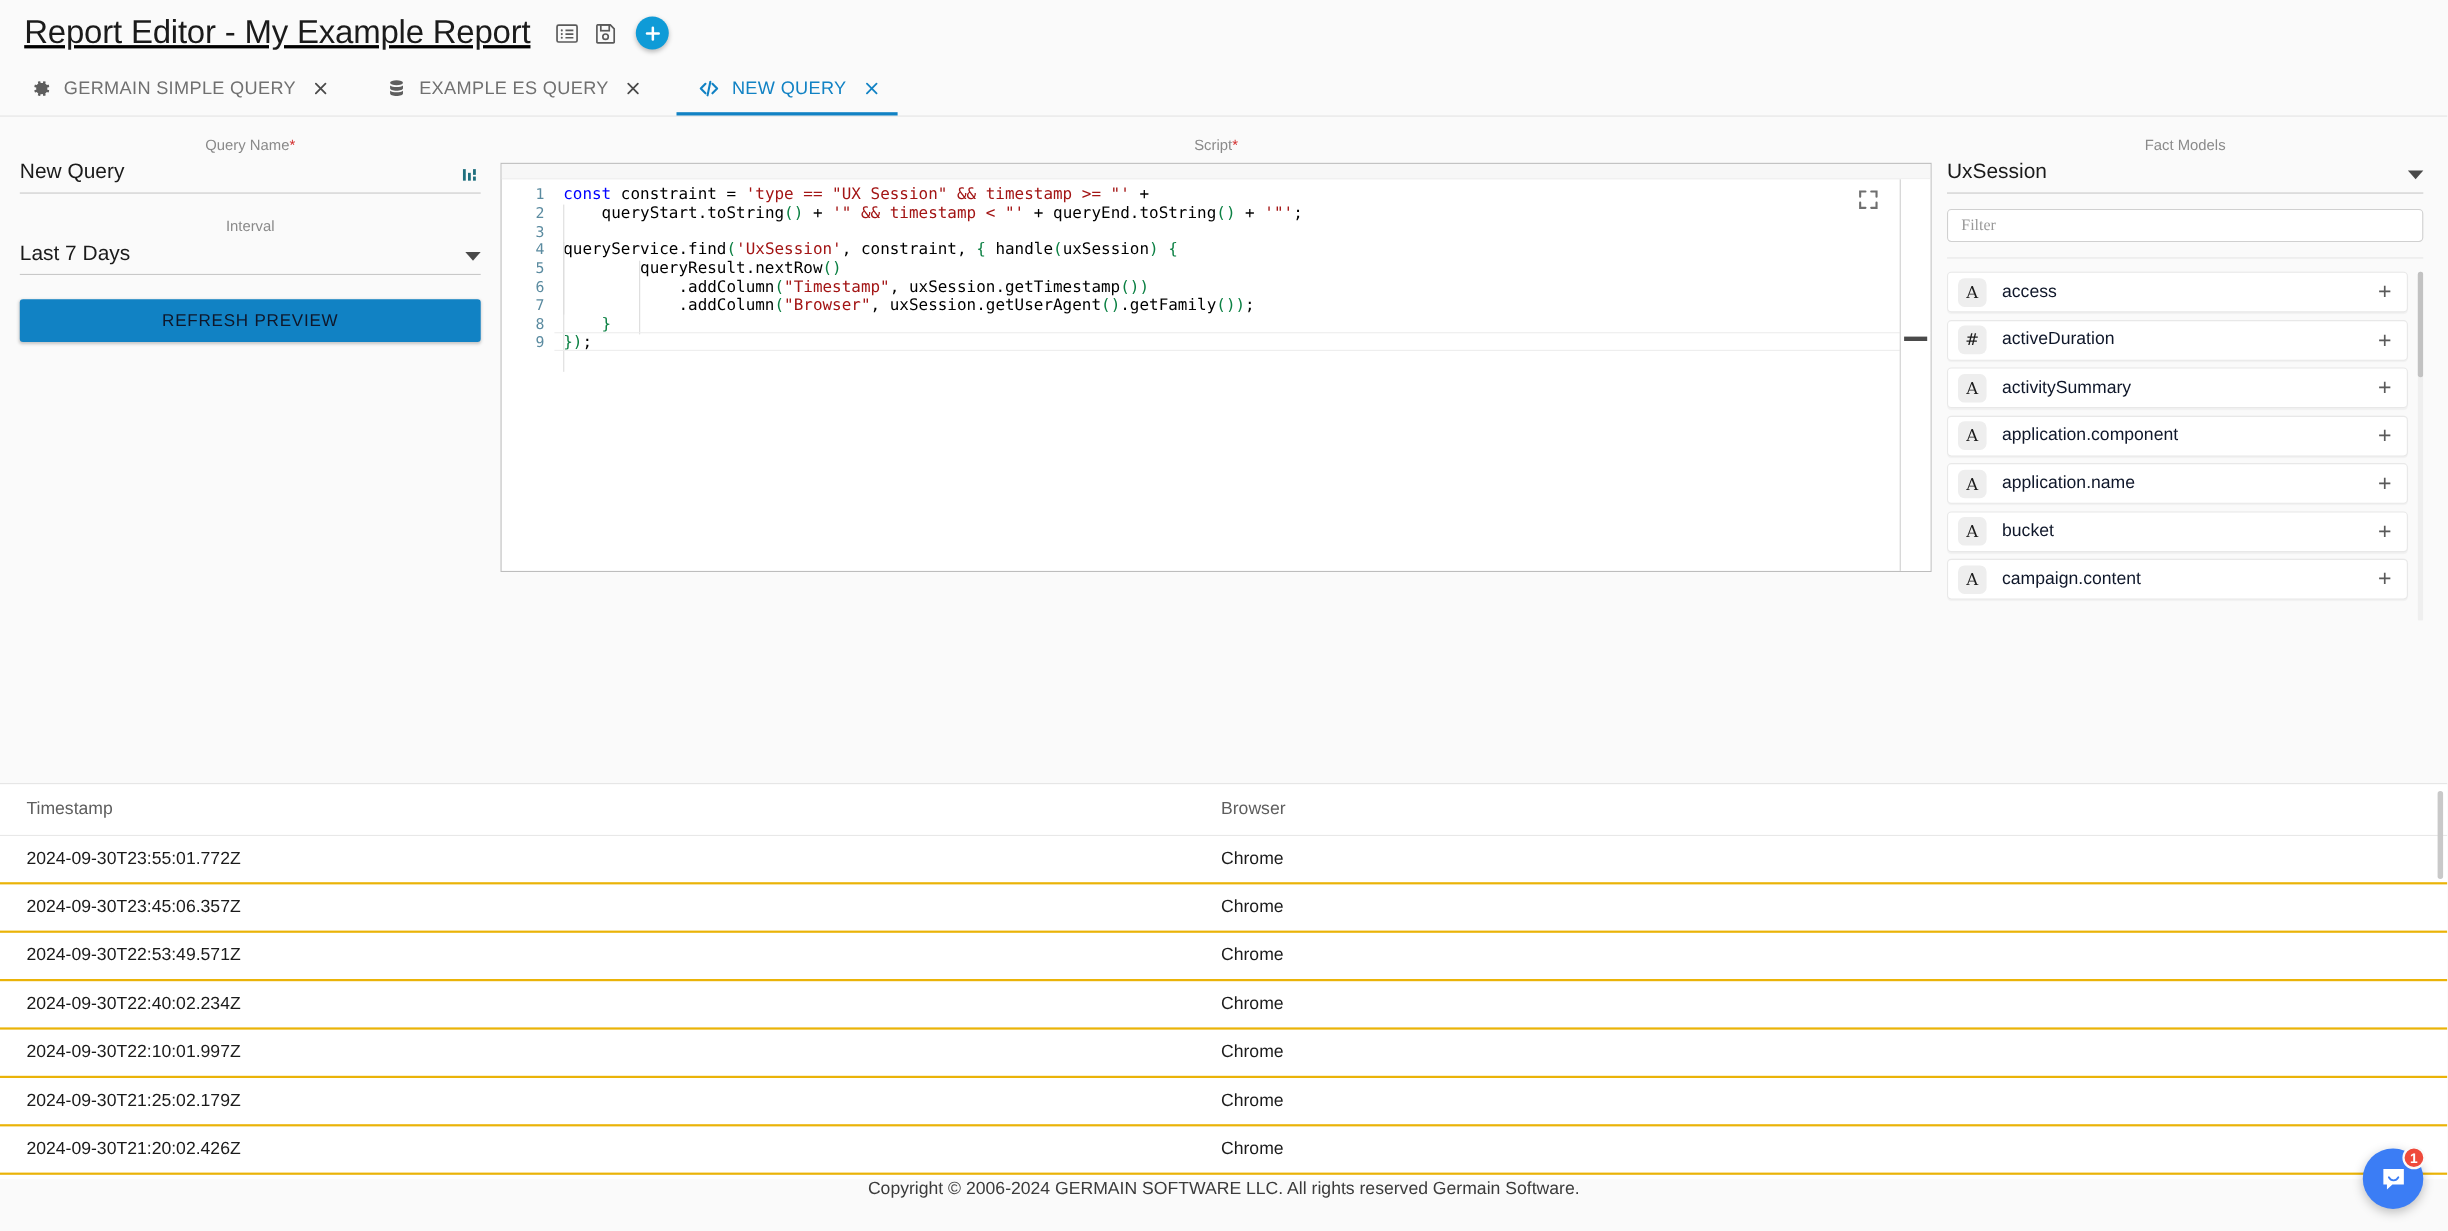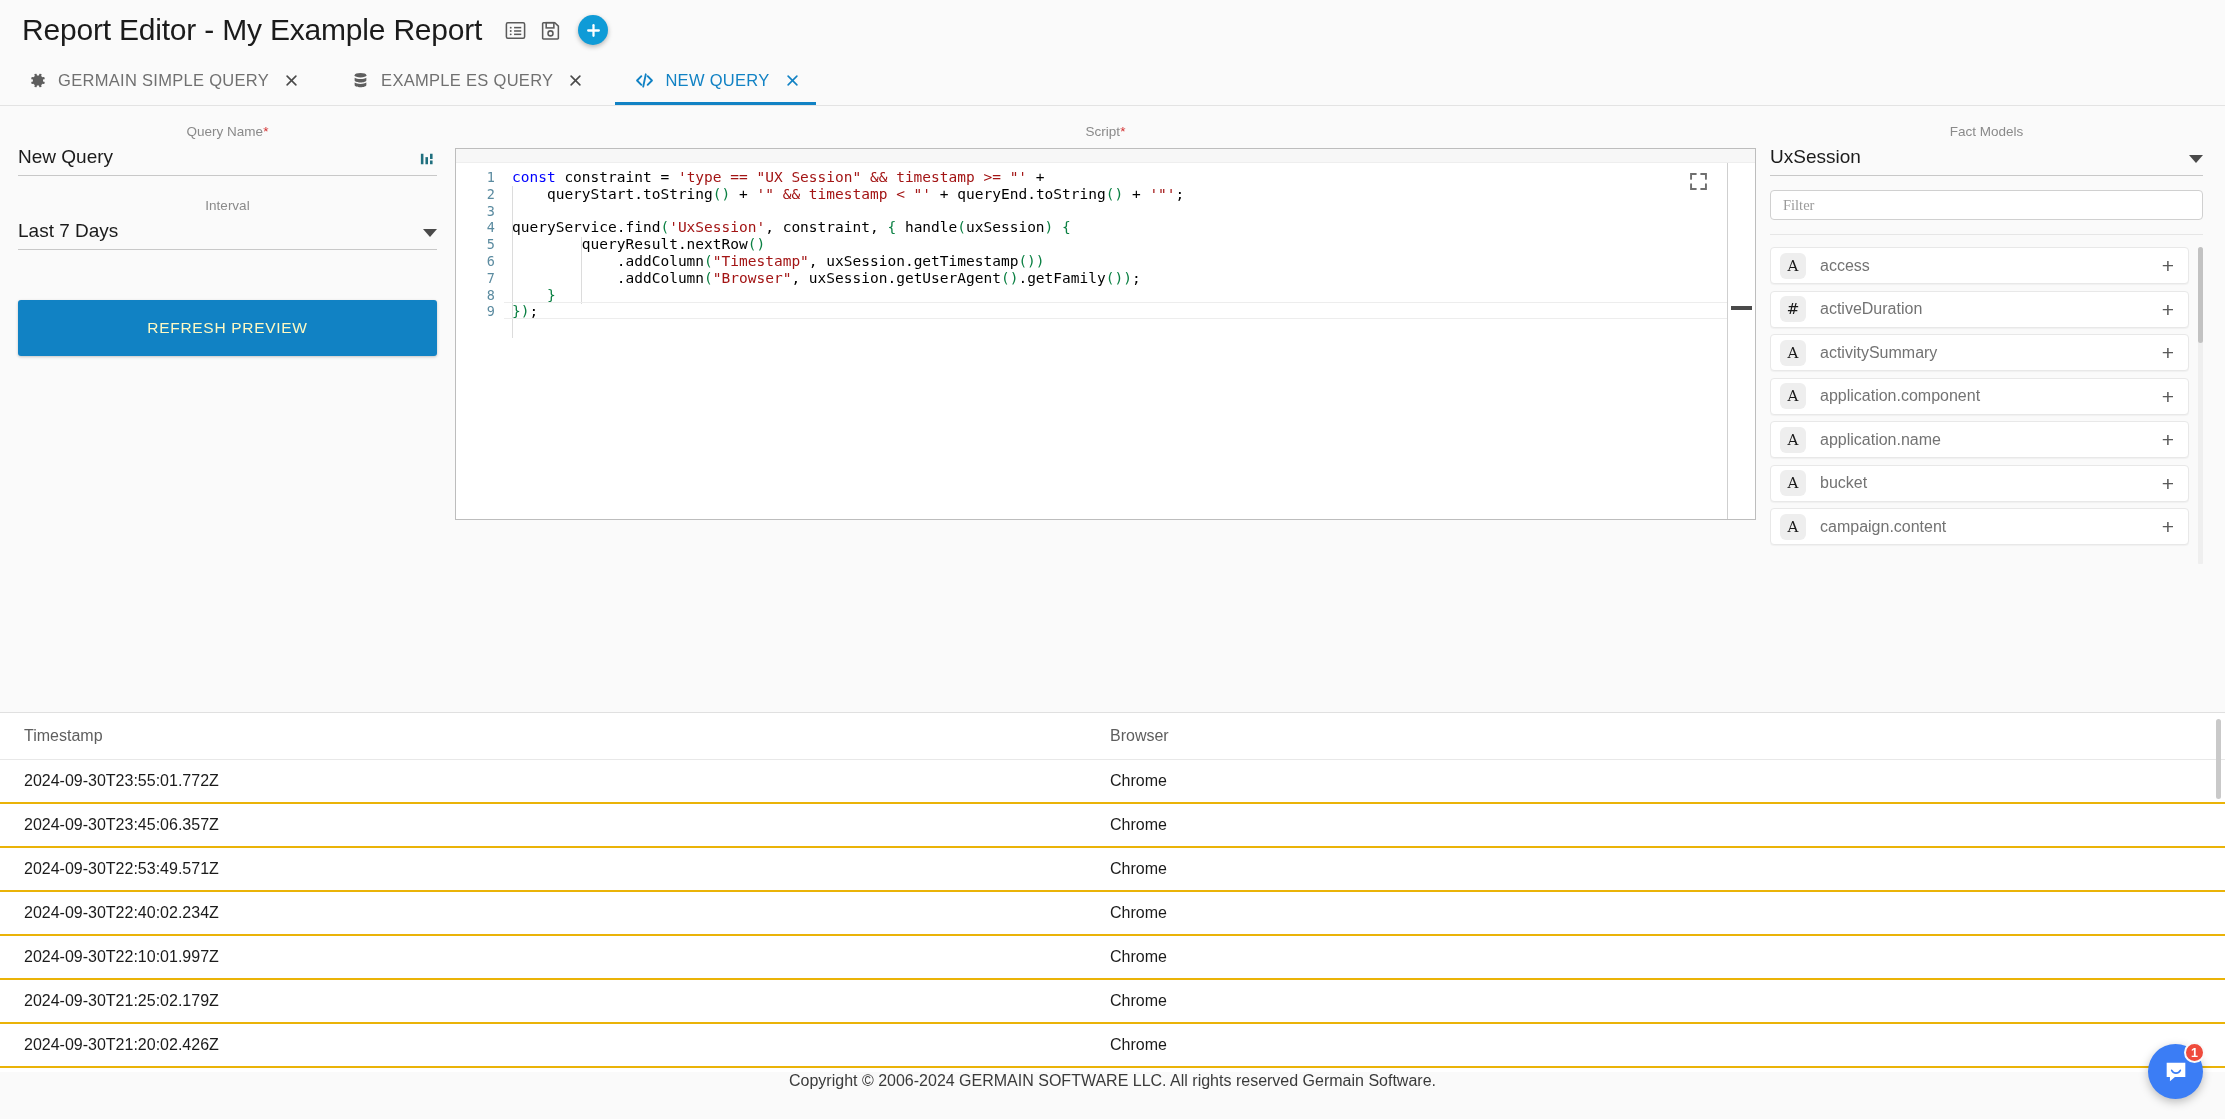--- a/index.html
+++ b/index.html
@@ -9,20 +9,21 @@
     font-family: "Liberation Sans", sans-serif;
     overflow: hidden;
   }
   body { position: relative; }
 
   
   .header {
     display: flex; align-items: center;
     padding: 10px 0 6px 22px;
     height: 56px;
+    text-decoration: underline;
   }
   .app-title {
     font-size: 30px; font-weight: 400; color: #1b1b1b;
     letter-spacing: -0.2px; white-space: nowrap;
   }
   .header-icons { display: flex; align-items: center; gap: 12px; margin-left: 22px; }
   .hicon { width: 23px; height: 23px; color: #5a5a5a; display: block; }
   .add-btn {
     width: 30px; height: 30px; border-radius: 50%;
     background: #0f9bd7; border: none; cursor: pointer;
@@ -70,25 +71,24 @@
   .field input, .field .selval {
     border: none; outline: none; background: transparent;
     font-size: 19px; color: #1b1b1b; width: 100%;
     font-family: inherit; padding: 0;
   }
   .field-icon { width: 18px; height: 18px; flex: none; color: #1f6f7e; }
   .caret { width: 0; height: 0; border-left: 7px solid transparent;
            border-right: 7px solid transparent; border-top: 8px solid #4a4a4a;
            flex: none; margin-bottom: 5px; }
   .refresh-btn {
-    width: 100%; height: 56px; background: #1182c4; color: #fef9c3;
+    width: 100%; height: 39px; background: #1182c4; color: #0f172a;
     border: none; border-radius: 3px; cursor: pointer;
     font-size: 15.5px; letter-spacing: .7px; font-family: inherit;
     box-shadow: 0 1px 3px rgba(0,0,0,.22);
-    margin-top: 28px;
   }
 
   
   .center-col { flex: 1 1 auto; min-width: 0; padding-right: 14px; }
   .editor-wrap {
     border: 1px solid #bdbdbd; background: #fff;
     height: 372px; position: relative; overflow: hidden;
     margin-top: 9px;
   }
   .editor-top { height: 14px; background: #f7f7f7; border-bottom: 1px solid #eee; }
@@ -142,21 +142,21 @@
     background: #fff; border: 1px solid #e8e8e8; border-radius: 4px;
     height: 37px; margin-bottom: 6.5px; padding: 0 14px 0 9px;
     cursor: pointer; box-shadow: 0 1px 1px rgba(0,0,0,.04);
     margin-right: 14px;
   }
   .fm-badge {
     width: 26px; height: 26px; border-radius: 6px; background: #eeeeee;
     display: flex; align-items: center; justify-content: center;
     font-family: "DejaVu Serif", serif; font-size: 15px; color: #1b1b1b; flex: none;
   }
-  .fm-name { flex: 1 1 auto; font-size: 16px; color: #737373; }
+  .fm-name { flex: 1 1 auto; font-size: 16px; color: #0f172a; }
   .fm-plus { font-size: 21px; color: #5a5a5a; line-height: 1; flex: none; }
   .fm-scroll { position: absolute; top: 12px; right: 0; width: 5px; height: 318px; background: #efefef; border-radius: 3px; }
   .fm-scroll i { position: absolute; top: 0; left: 0; right: 0; height: 96px; background: #c2c2c2; border-radius: 3px; display: block; }
 
   
   .results {
     position: absolute; left: 0; right: 0; top: 712px; bottom: 47px;
     background: #fff; border-top: 1px solid #e0e0e0; overflow: hidden;
   }
   .rtable { width: 100%; border-collapse: collapse; table-layout: fixed; }

